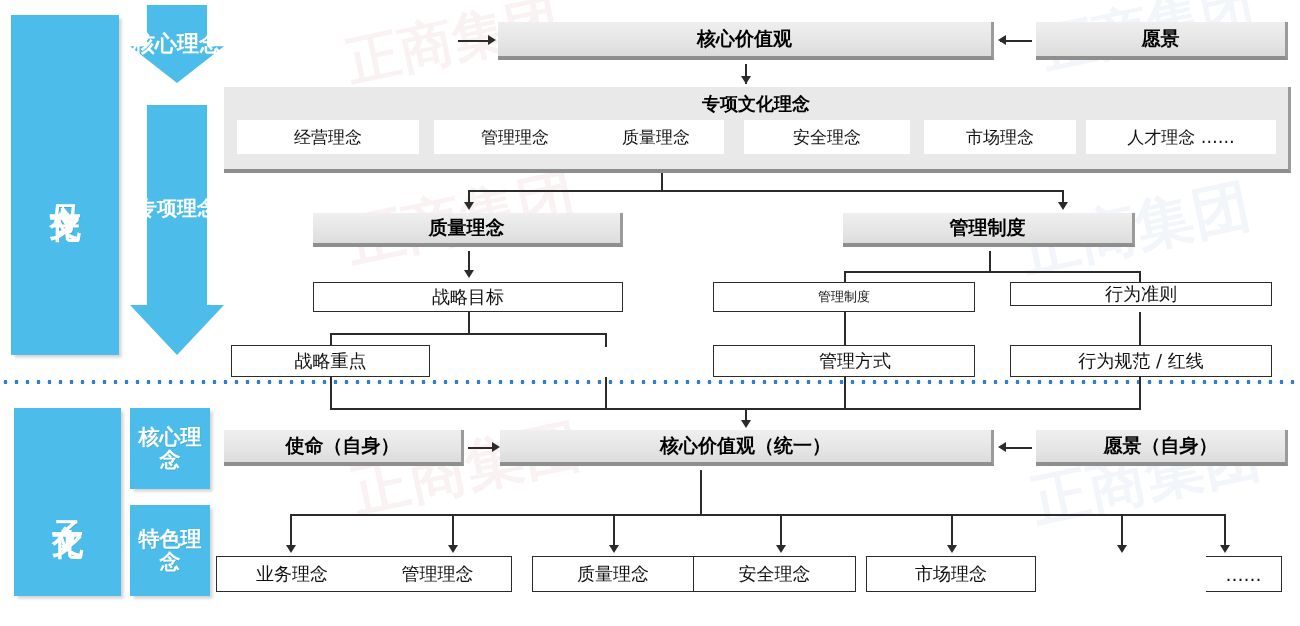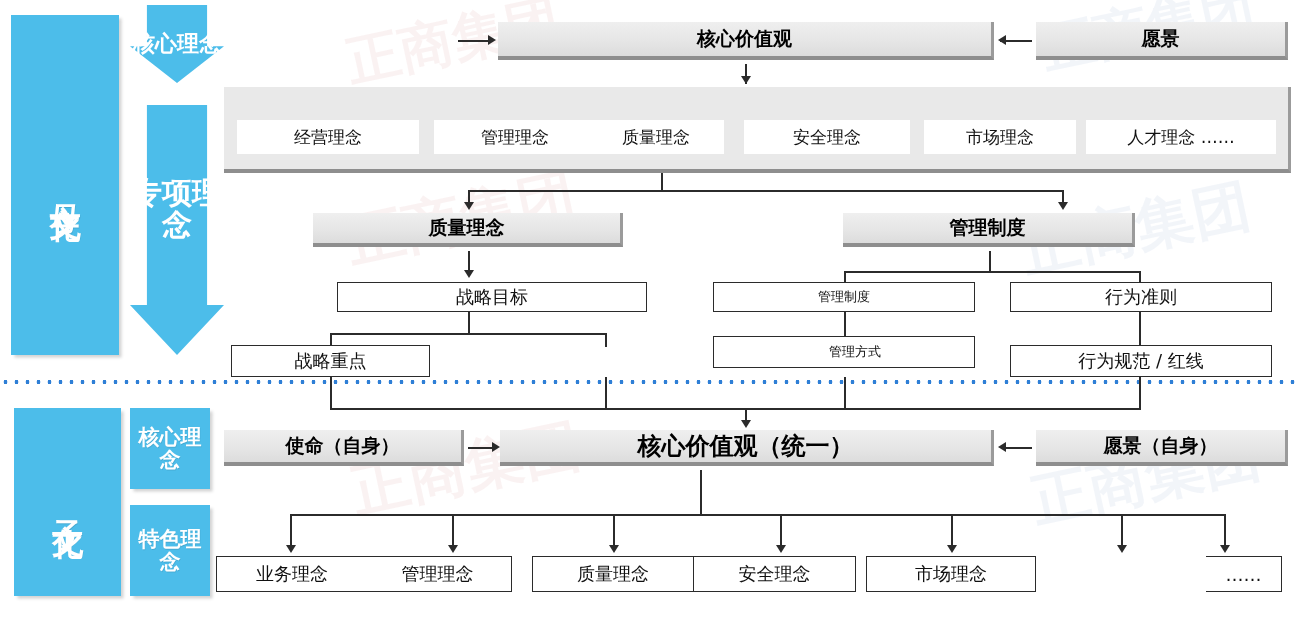--- a/index.html
+++ b/index.html
@@ -66,94 +66,95 @@
   <div class="wm" style="left:350px;top:430px;font-size:58px;transform:rotate(-12deg);">正商集团</div>
   <div class="wm wm2" style="left:1030px;top:440px;font-size:58px;transform:rotate(-12deg);">正商集团</div>
 
   <div class="node blue blue-vert" style="left:11px;top:15px;width:108px;height:340px;font-size:31px;">母文化</div>
 
   <div class="node blue-arrow" style="left:130px;top:5px;width:94px;height:78px;font-size:22px;">
     <div class="arrow-shape" style="clip-path:polygon(18% 0,82% 0,82% 53%,100% 53%,50% 100%,0 53%,18% 53%);"></div>
     <div class="txt">核心理念</div>
   </div>
 
-  <div class="node blue-arrow" style="left:130px;top:105px;width:94px;height:250px;font-size:30px;">
+  <div class="node blue-arrow" style="left:130px;top:105px;width:94px;height:250px;font-size:20px;">
     <div class="arrow-shape" style="clip-path:polygon(18% 0,82% 0,82% 80%,100% 80%,50% 100%,0 80%,18% 80%);"></div>
     <div class="txt" style="margin-top:-42px;">专项理念</div>
   </div>
 
   <div class="node gray" style="left:498px;top:22px;width:496px;height:38px;font-size:19px;">核心价值观</div>
   <div class="node gray" style="left:1036px;top:22px;width:252px;height:38px;font-size:19px;">愿景</div>
 
   <div class="ln lnh" style="left:458px;top:40px;width:32px;"></div>
   <div class="arrowhead-r" style="left:488px;top:35px;"></div>
   <div class="ln lnh" style="left:1000px;top:40px;width:32px;"></div>
   <div class="arrowhead-l" style="left:998px;top:35px;"></div>
 
   <div class="ln lnv" style="left:745px;top:64px;height:20px;"></div>
   <div class="arrowhead" style="left:741px;top:76px;"></div>
 
   <div class="panel" style="position:absolute;left:224px;top:87px;width:1064px;height:82px;">
+    <div class="panel-title" style="font-size:18px;">专项文化理念</div>
     <div class="chip" style="left:13px;top:33px;width:182px;height:34px;font-size:17px;">经营理念</div>
     <div class="chip" style="left:210px;top:33px;width:162px;height:34px;font-size:17px;">管理理念</div>
     <div class="chip" style="left:364px;top:33px;width:136px;height:34px;font-size:17px;">质量理念</div>
     <div class="chip" style="left:520px;top:33px;width:166px;height:34px;font-size:17px;">安全理念</div>
     <div class="chip" style="left:700px;top:33px;width:152px;height:34px;font-size:17px;">市场理念</div>
     <div class="chip" style="left:862px;top:33px;width:190px;height:34px;font-size:17px;">人才理念  ……</div>
   </div>
 
   <div class="ln lnv" style="left:661px;top:173px;height:18px;"></div>
   <div class="ln lnh" style="left:468px;top:190px;width:595px;"></div>
   <div class="ln lnv" style="left:468px;top:190px;height:16px;"></div>
   <div class="arrowhead" style="left:464px;top:202px;"></div>
   <div class="ln lnv" style="left:1062px;top:190px;height:16px;"></div>
   <div class="arrowhead" style="left:1058px;top:202px;"></div>
 
   <div class="node gray" style="left:313px;top:213px;width:310px;height:34px;font-size:19px;">质量理念</div>
   <div class="node gray" style="left:843px;top:213px;width:292px;height:34px;font-size:19px;">管理制度</div>
 
   <div class="ln lnv" style="left:468px;top:251px;height:22px;"></div>
   <div class="arrowhead" style="left:464px;top:270px;"></div>
-  <div class="node plain" style="left:313px;top:282px;width:310px;height:30px;font-size:18px;margin-left:24px;">战略目标</div>
+  <div class="node plain" style="left:313px;top:282px;width:310px;height:30px;font-size:18px;">战略目标</div>
 
   <div class="ln lnv" style="left:468px;top:312px;height:22px;"></div>
   <div class="ln lnh" style="left:330px;top:333px;width:276px;"></div>
   <div class="ln lnv" style="left:330px;top:333px;height:14px;"></div>
   <div class="ln lnv" style="left:605px;top:333px;height:14px;"></div>
   <div class="node plain" style="left:231px;top:345px;width:199px;height:32px;font-size:18px;">战略重点</div>
 
   <div class="ln lnv" style="left:989px;top:251px;height:21px;"></div>
   <div class="ln lnh" style="left:844px;top:271px;width:296px;"></div>
   <div class="ln lnv" style="left:844px;top:271px;height:12px;"></div>
   <div class="ln lnv" style="left:1139px;top:271px;height:12px;"></div>
   <div class="node plain" style="left:713px;top:282px;width:262px;height:30px;font-size:13px;">管理制度</div>
-  <div class="node plain" style="left:1010px;top:282px;width:262px;height:30px;font-size:18px;">行为准则</div>
+  <div class="node plain" style="left:1010px;top:282px;width:262px;height:24px;font-size:18px;">行为准则</div>
 
   <div class="ln lnv" style="left:844px;top:312px;height:33px;"></div>
   <div class="ln lnv" style="left:1139px;top:312px;height:33px;"></div>
-  <div class="node plain" style="left:713px;top:336px;width:262px;height:32px;font-size:13px;padding-left:22px;">管理方式</div>
+  <div class="node plain" style="left:713px;top:345px;width:262px;height:32px;font-size:18px;padding-left:22px;">管理方式</div>
   <div class="node plain" style="left:1010px;top:345px;width:262px;height:32px;font-size:18px;">行为规范 / 红线</div>
 
   <div class="divider"></div>
 
   <div class="ln lnv" style="left:330px;top:377px;height:32px;"></div>
   <div class="ln lnv" style="left:605px;top:377px;height:32px;"></div>
   <div class="ln lnv" style="left:844px;top:377px;height:32px;"></div>
   <div class="ln lnv" style="left:1139px;top:377px;height:32px;"></div>
   <div class="ln lnh" style="left:330px;top:408px;width:811px;"></div>
   <div class="ln lnv" style="left:745px;top:408px;height:16px;"></div>
   <div class="arrowhead" style="left:741px;top:420px;"></div>
 
   <div class="node blue blue-vert" style="left:14px;top:408px;width:107px;height:188px;font-size:31px;">子文化</div>
 
   <div class="node blue" style="left:130px;top:408px;width:80px;height:81px;font-size:21px;">核心理念</div>
   <div class="node blue" style="left:130px;top:505px;width:80px;height:91px;font-size:21px;">特色理念</div>
 
   <div class="node gray" style="left:224px;top:430px;width:240px;height:36px;font-size:19px;">使命（自身）</div>
-  <div class="node gray" style="left:500px;top:430px;width:494px;height:36px;font-size:24px;">核心价值观（统一）</div>
+  <div class="node gray" style="left:500px;top:430px;width:494px;height:36px;font-size:19px;">核心价值观（统一）</div>
   <div class="node gray" style="left:1036px;top:430px;width:252px;height:36px;font-size:19px;">愿景（自身）</div>
 
   <div class="ln lnh" style="left:468px;top:447px;width:28px;"></div>
   <div class="arrowhead-r" style="left:492px;top:442px;"></div>
   <div class="ln lnh" style="left:1002px;top:447px;width:30px;"></div>
   <div class="arrowhead-l" style="left:998px;top:442px;"></div>
 
   <div class="ln lnv" style="left:700px;top:470px;height:45px;"></div>
   <div class="ln lnh" style="left:290px;top:514px;width:934px;"></div>
 

